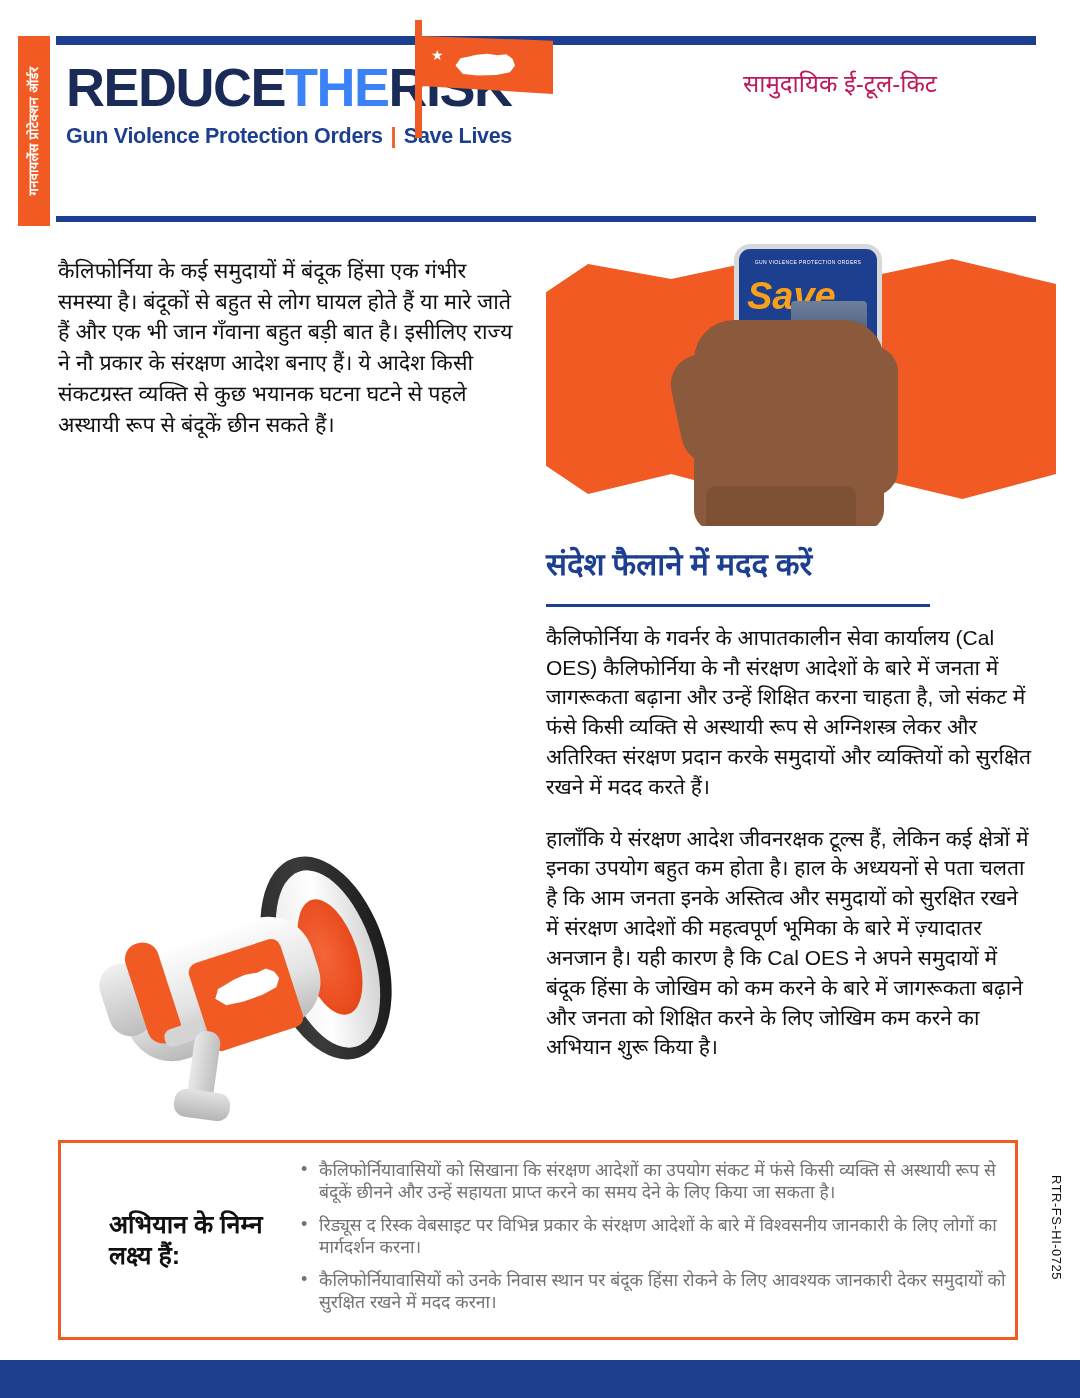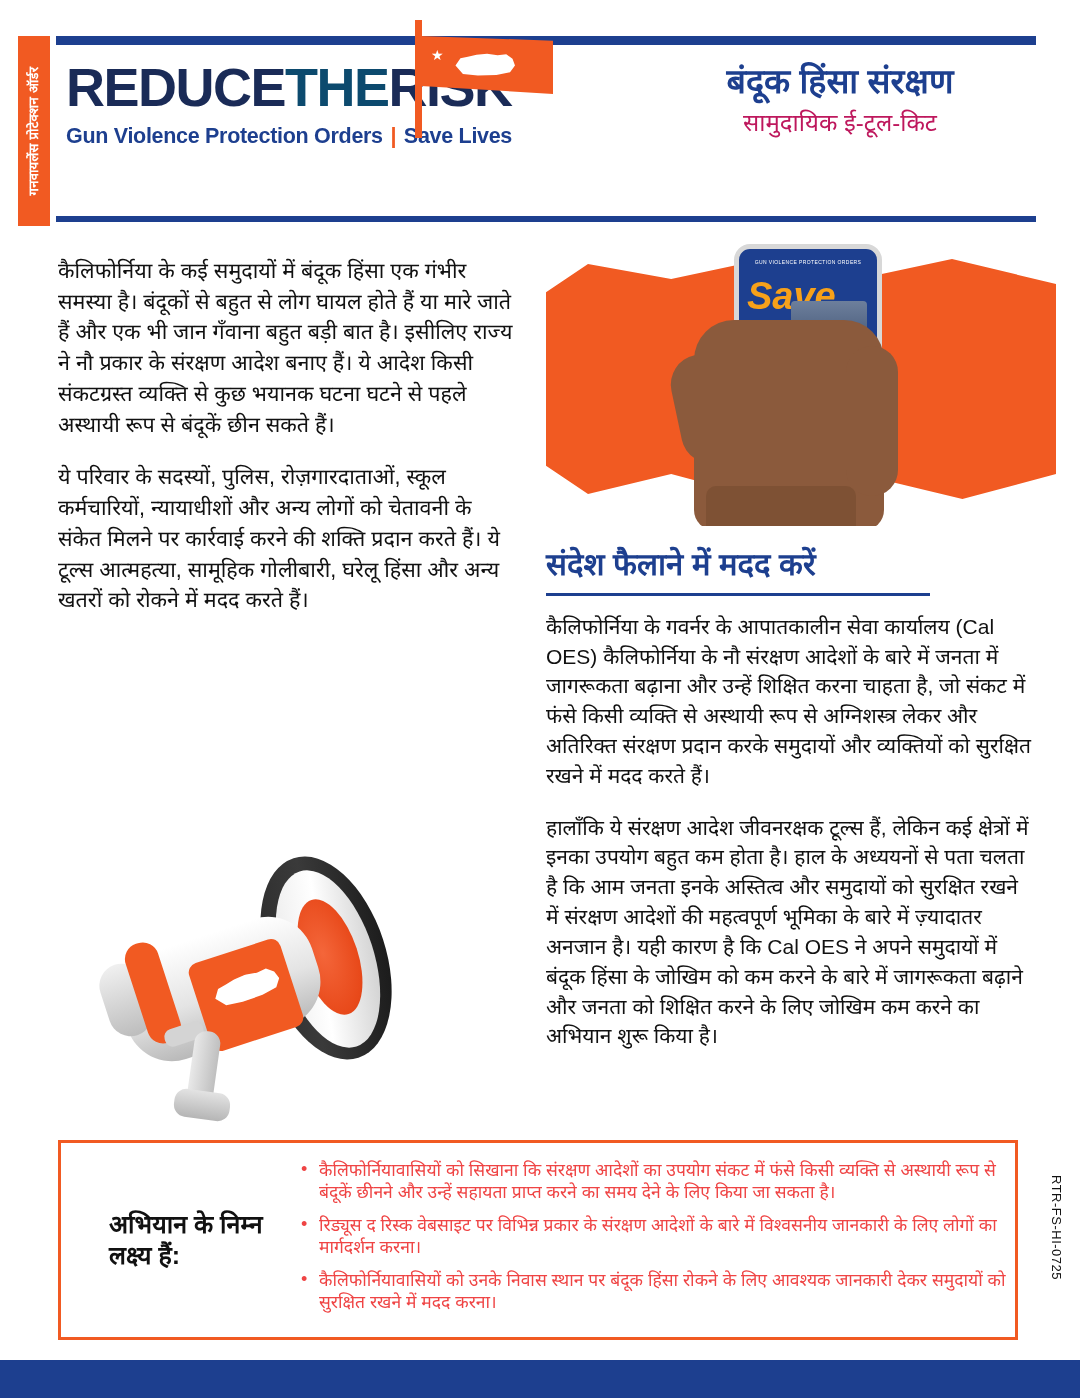--- a/index.html
+++ b/index.html
@@ -58,21 +58,21 @@
   }
   .logo-title {
     font-size: 54px;
     font-weight: bold;
     letter-spacing: -1.5px;
     color: #1d2d5c;
     line-height: 1;
     white-space: nowrap;
   }
   .logo-title .t-reduce { color: #1a2b57; }
-  .logo-title .t-the { color: #0c4a6e; font-weight: bold; }
+  .logo-title .t-the { color: #3b82f6; font-weight: bold; }
   .logo-title .t-risk { color: #1a2b57; }
   .logo-sub {
     margin-top: 10px;
     font-size: 21.5px;
     font-weight: bold;
     color: #1d3f8f;
     letter-spacing: -0.3px;
     white-space: nowrap;
   }
   .logo-sub .divider { color: #f15a22; font-weight: bold; padding: 0 2px; }
@@ -340,22 +340,23 @@
   
   .right-col {
     position: absolute;
     left: 546px; top: 546px;
     width: 490px;
   }
   .right-heading {
     font-size: 31px;
     font-weight: bold;
     color: #1d3f8f;
-    margin: 0 0 8px 0;
+    margin: 0 0 19px 0;
     line-height: 1.25;
+    font-family: Liberation Serif, serif;
   }
   .right-heading-underline {
     height: 3px;
     background: #1d3f8f;
     width: 384px;
     margin-bottom: 16px;
   }
   .right-col p {
     margin: 0 0 22px 0;
     font-size: 21px;
@@ -385,21 +386,21 @@
     left: 236px; top: 16px;
     width: 690px;
     margin: 0;
     padding: 0 0 0 22px;
     list-style: none;
   }
   .goals-list li {
     position: relative;
     font-size: 17.5px;
     line-height: 1.28;
-    color: #ef4444;
+    color: #737373;
     margin-bottom: 10px;
   }
   .goals-list li::before {
     content: "•";
     position: absolute;
     left: -18px;
     top: -1px;
     font-size: 18px;
   }
 
@@ -436,21 +437,20 @@
   </div>
 
   <div class="flag">
     <div class="pole"></div>
     <div class="cloth"></div>
     <div class="star">★</div>
     <div class="bear"></div>
   </div>
 
   <div class="header-right">
-    <div class="hr-title">बंदूक हिंसा संरक्षण</div>
     <div class="hr-sub">सामुदायिक ई-टूल-किट</div>
   </div>
 
   <div class="blue-bar-mid"></div>
 
   <div class="photo">
     <div class="ribbon"></div>
     <div class="thumb"></div>
     <div class="phone">
       <div class="phone-top">GUN VIOLENCE PROTECTION ORDERS</div>
@@ -459,21 +459,20 @@
       <div class="phone-lives">Lives</div>
       <div class="phone-heart"></div>
     </div>
     <div class="hand"></div>
     <div class="fingers"></div>
     <div class="wrist"></div>
   </div>
 
   <div class="left-col">
     <p>कैलिफोर्निया के कई समुदायों में बंदूक हिंसा एक गंभीर समस्या है। बंदूकों से बहुत से लोग घायल होते हैं या मारे जाते हैं और एक भी जान गँवाना बहुत बड़ी बात है। इसीलिए राज्य ने नौ प्रकार के संरक्षण आदेश बनाए हैं। ये आदेश किसी संकटग्रस्त व्यक्ति से कुछ भयानक घटना घटने से पहले अस्थायी रूप से बंदूकें छीन सकते हैं।</p>
-    <p>ये परिवार के सदस्यों, पुलिस, रोज़गारदाताओं, स्कूल कर्मचारियों, न्यायाधीशों और अन्य लोगों को चेतावनी के संकेत मिलने पर कार्रवाई करने की शक्ति प्रदान करते हैं। ये टूल्स आत्महत्या, सामूहिक गोलीबारी, घरेलू हिंसा और अन्य खतरों को रोकने में मदद करते हैं।</p>
   </div>
 
   <div class="megaphone">
     <div class="mg-horn"></div>
     <div class="mg-horn-inner"></div>
     <div class="mg-horn-core"></div>
     <div class="mg-body"></div>
     <div class="mg-cap"></div>
     <div class="mg-band"></div>
     <div class="mg-bear-panel"></div>

